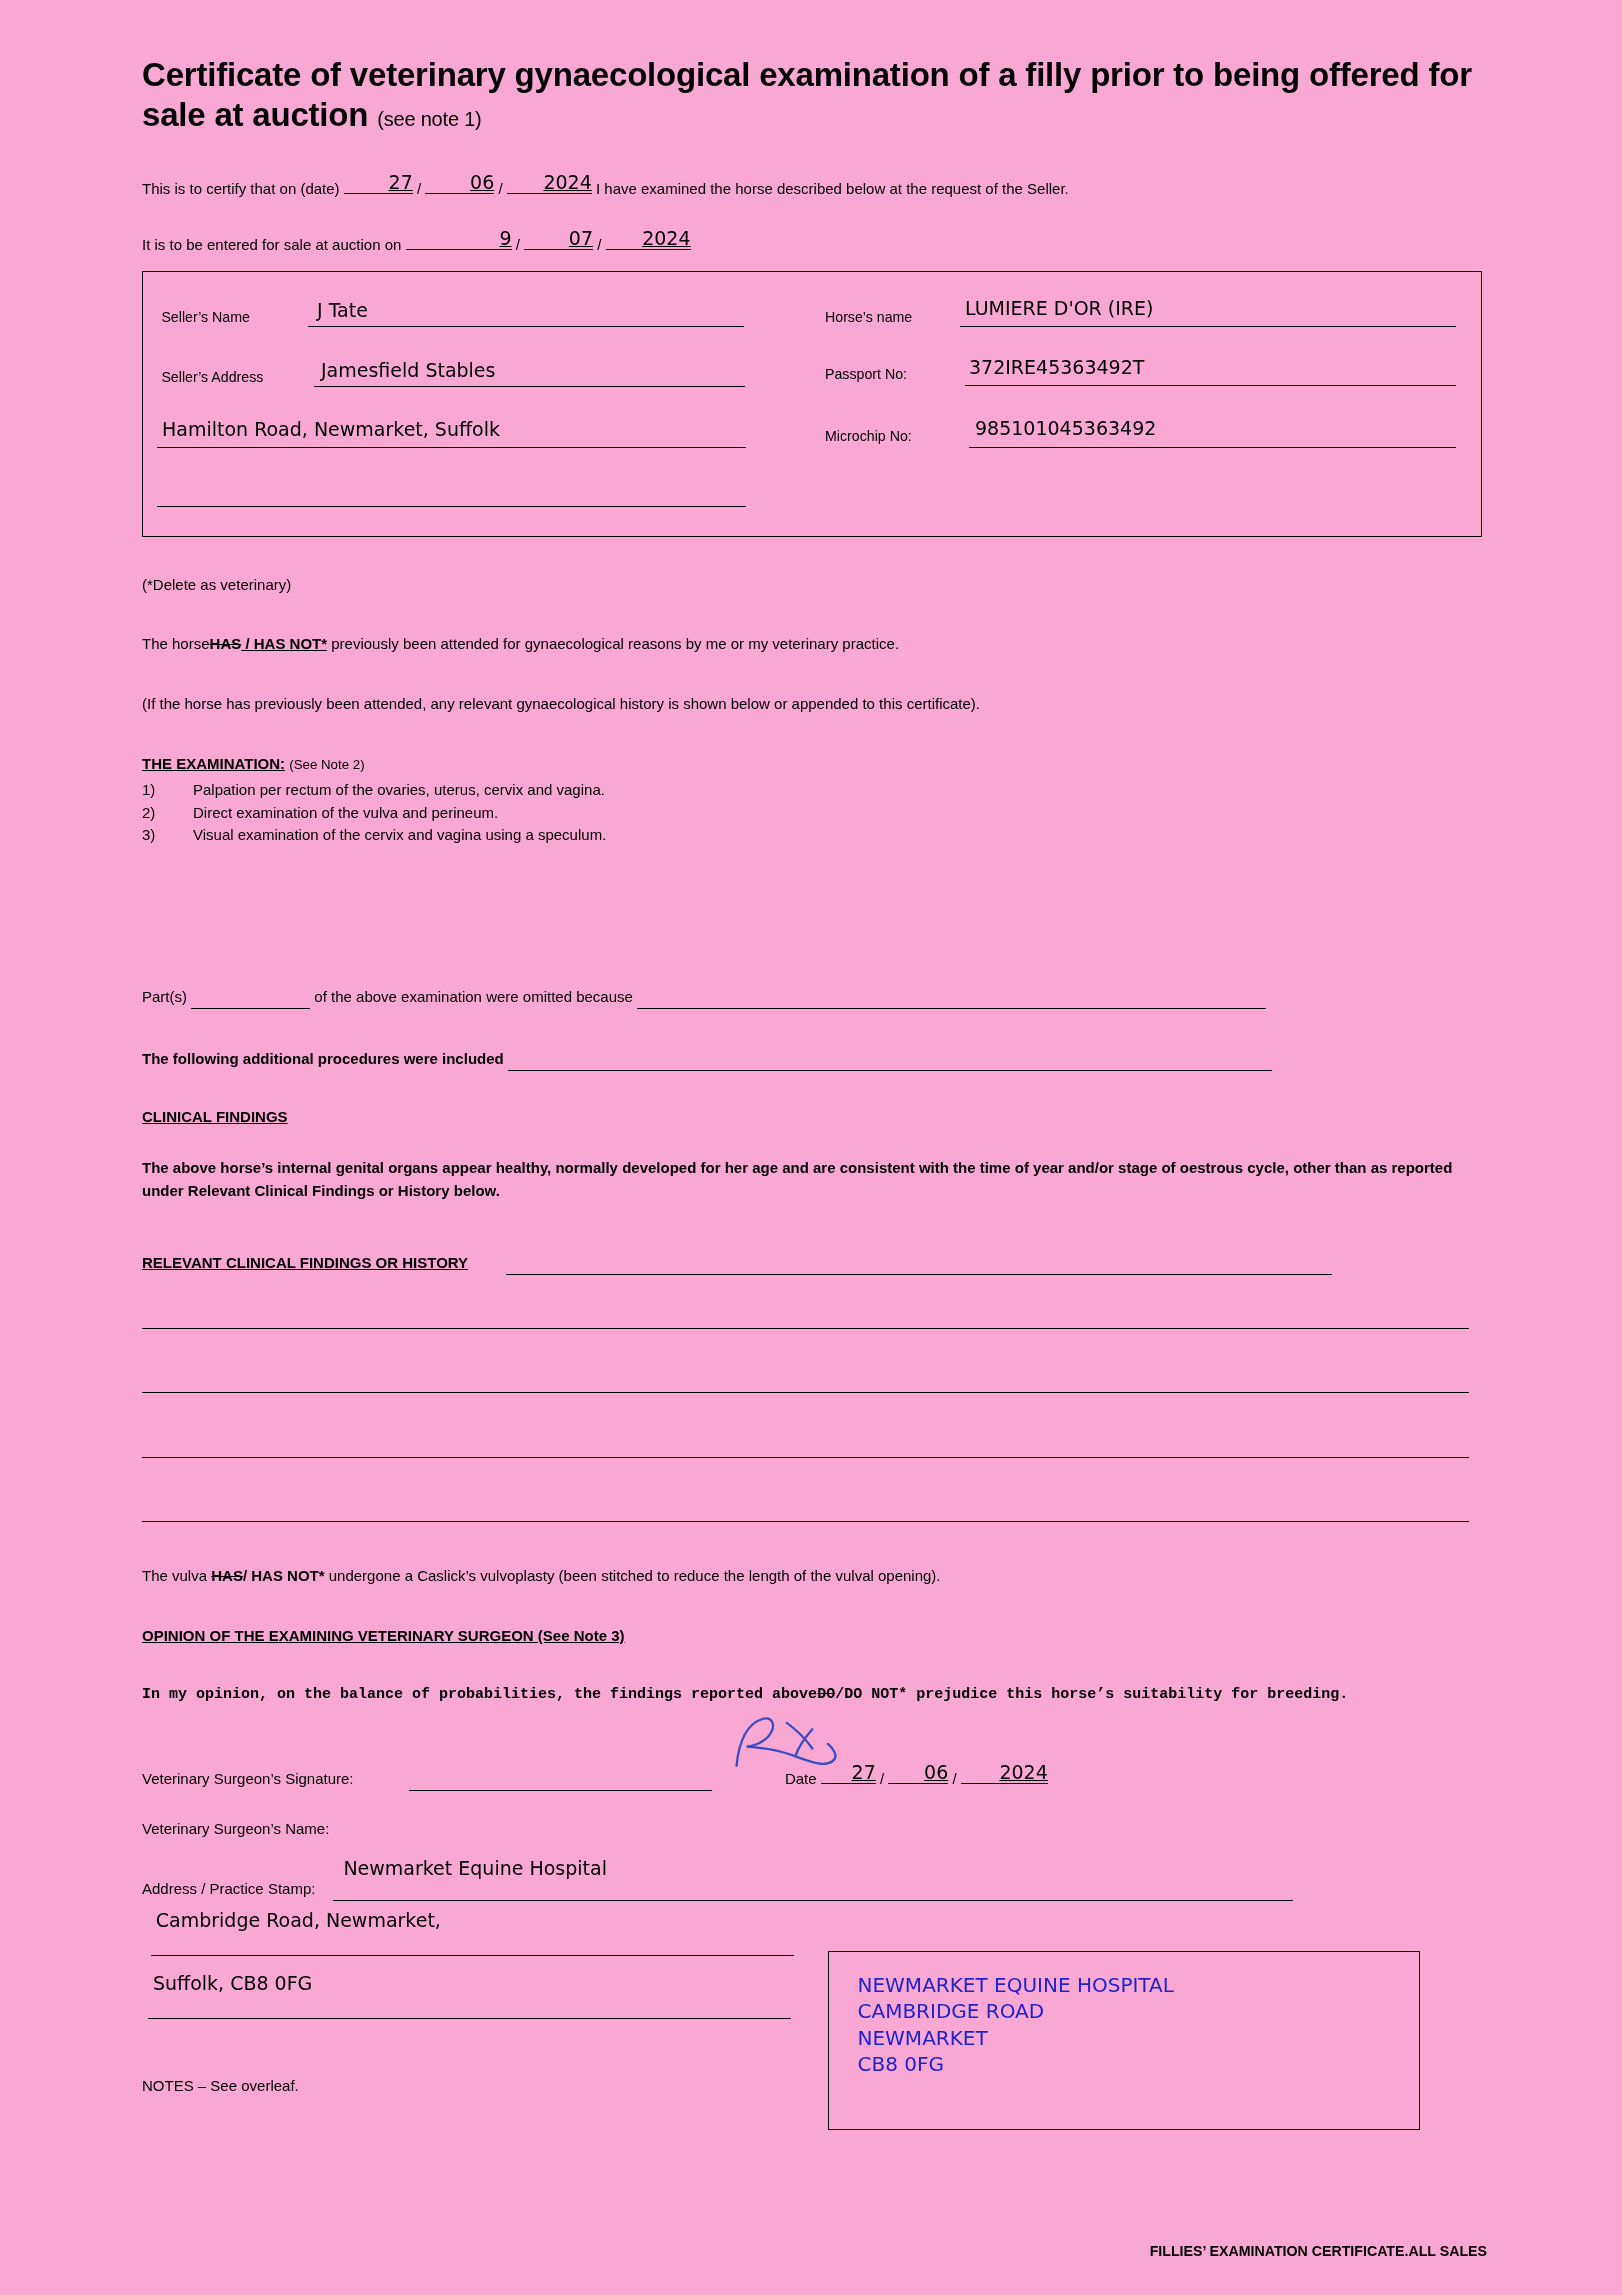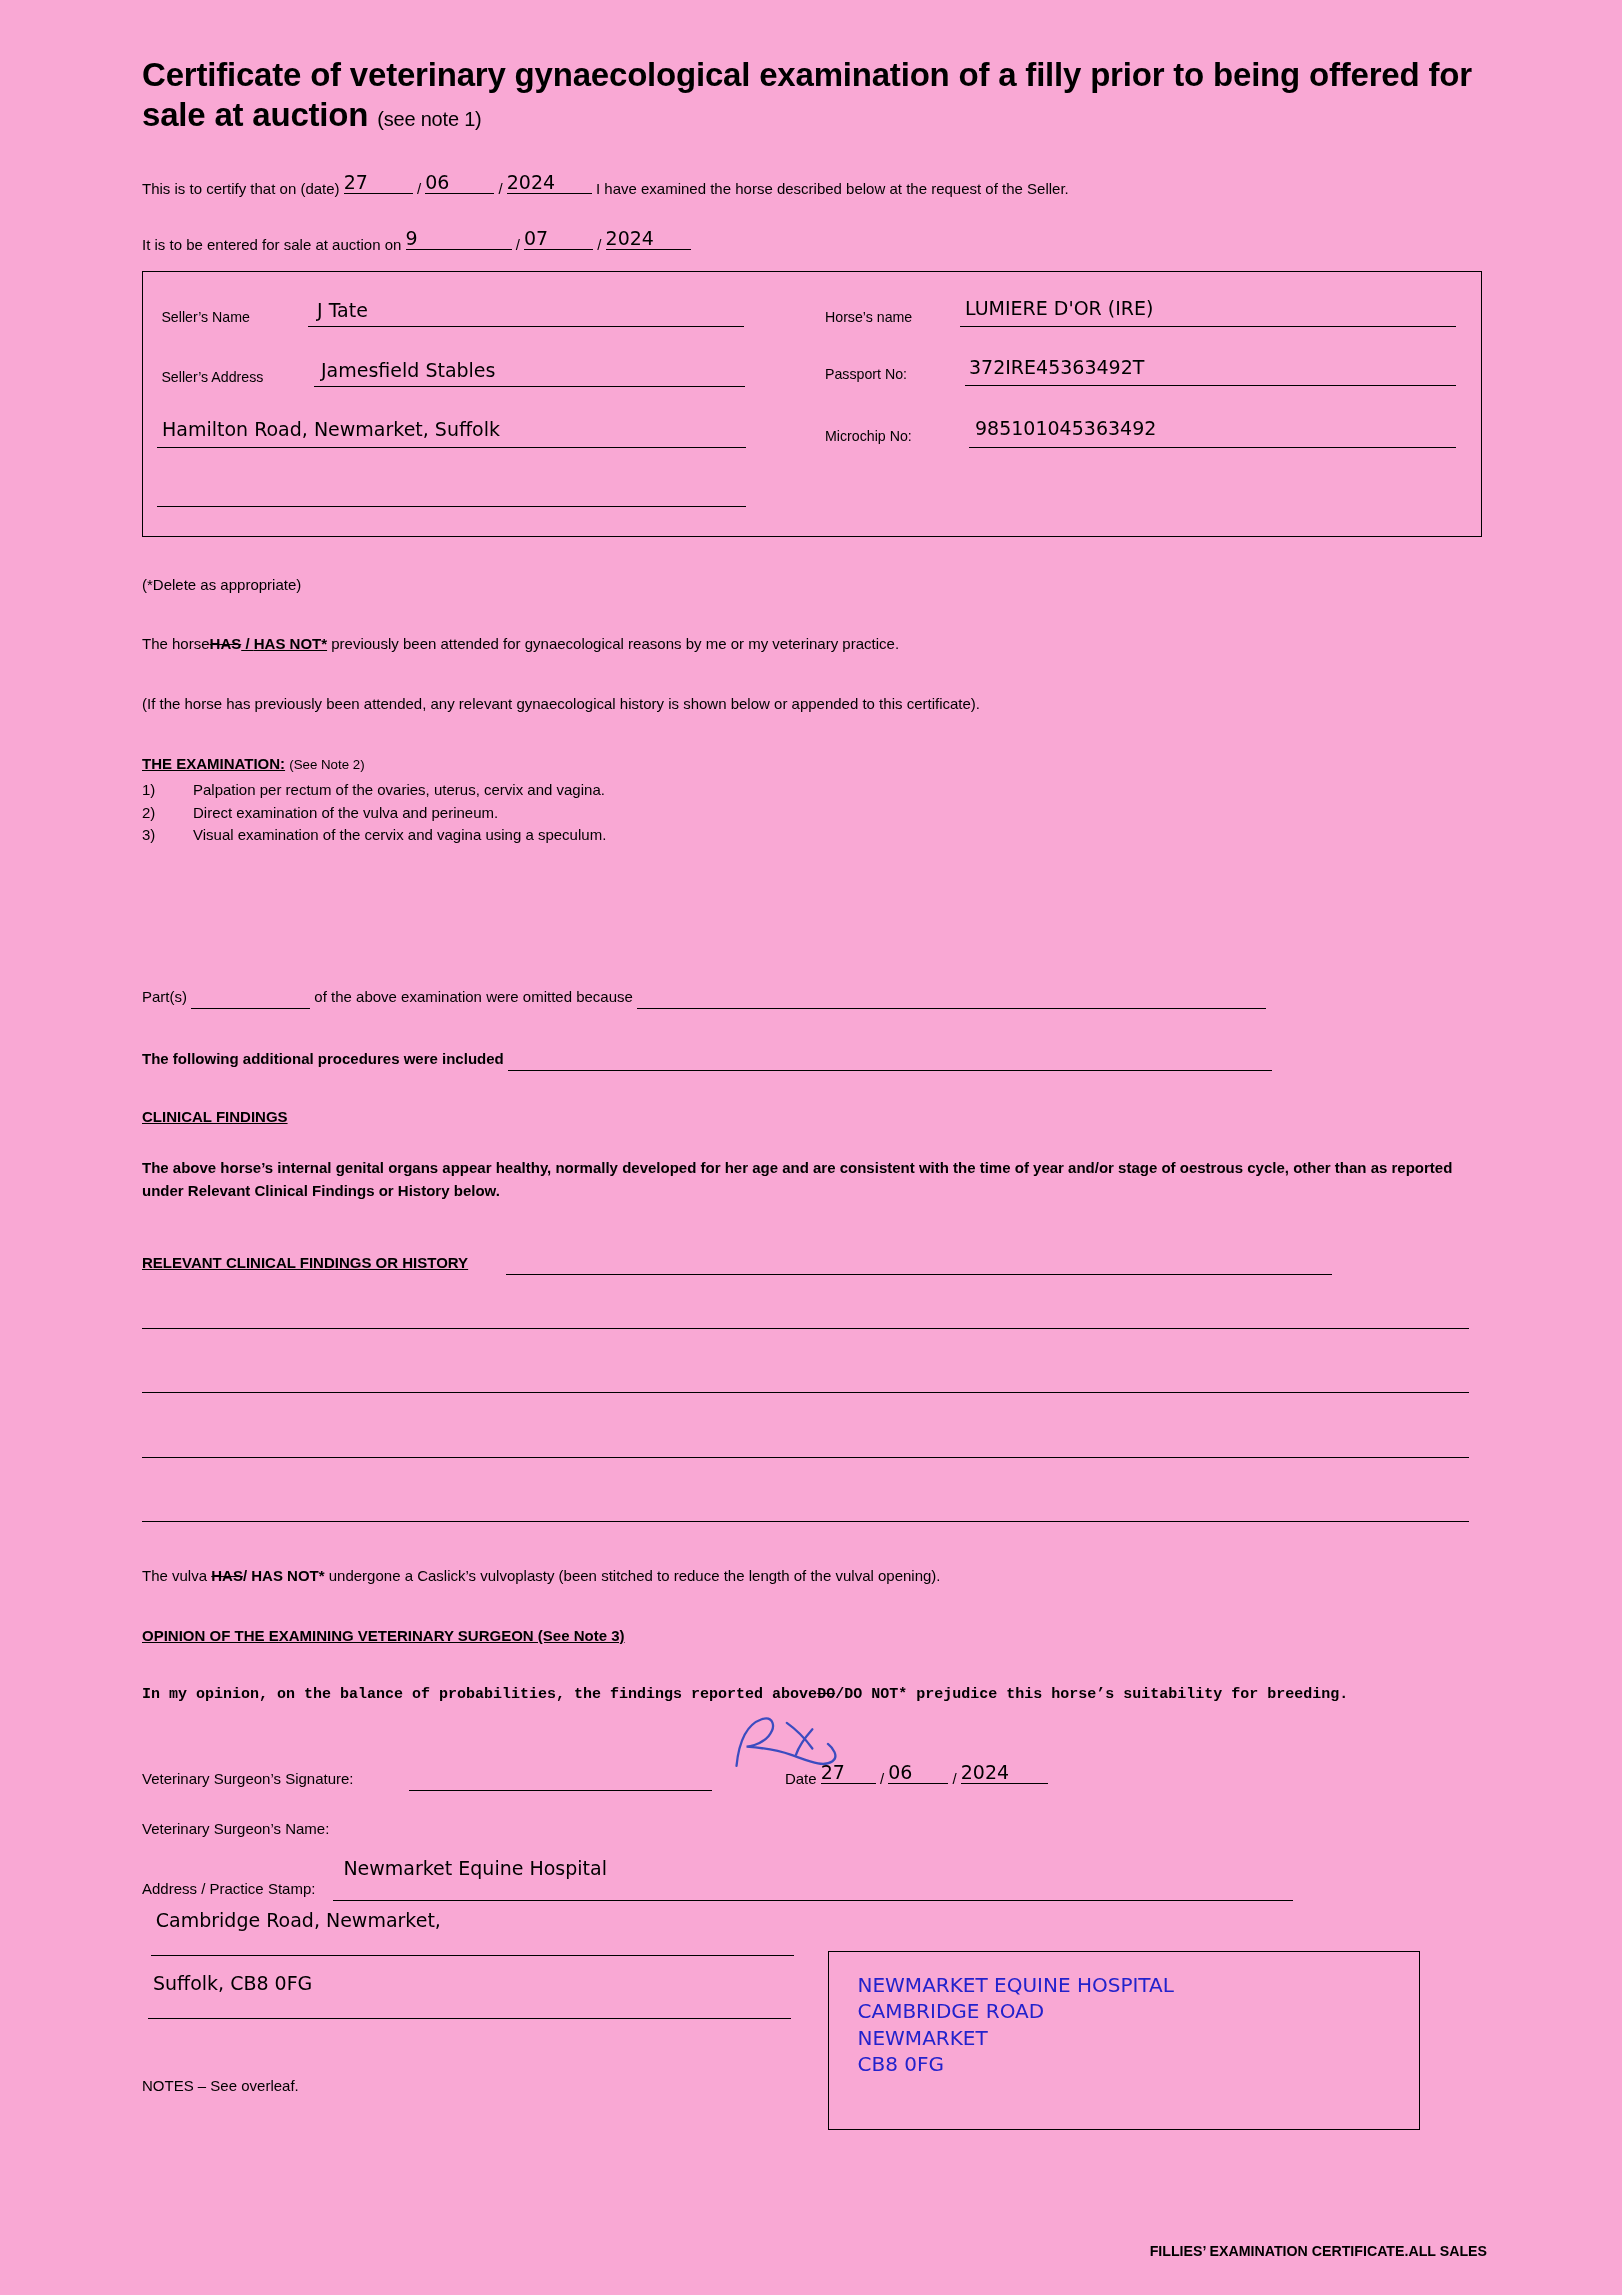--- a/index.html
+++ b/index.html
@@ -70,24 +70,25 @@
     position: relative;
     border-bottom: 0.9px solid #000;
     text-align: center;
     height: 20px;
   }
   .dslot span {
     position: absolute;
     left: 0;
     right: 0;
     bottom: 0.9px;
-    text-align: left;
+    text-align: right;
     font-family: "DejaVu Sans", sans-serif;
     font-size: 19px;
     line-height: 19px;
+    text-decoration: underline;
   }
 
   
   .detbox {
     position: absolute;
     left: 0;
     top: 216px;
     width: 1340px;
     height: 266px;
     border: 1.4px solid #000;
@@ -210,21 +211,21 @@
 
       <div class="fieldlabel" style="left:682px; top:94px;">Passport No:</div>
       <div class="fieldline" style="left:822px; top:112px; width:491px;"></div>
       <div class="fieldval" style="left:826px; top:86px;">372IRE45363492T</div>
 
       <div class="fieldlabel" style="left:682px; top:156px;">Microchip No:</div>
       <div class="fieldline" style="left:826px; top:174px; width:487px;"></div>
       <div class="fieldval" style="left:832px; top:147px;">985101045363492</div>
     </div>
 
-    <div class="blk" style="top:519px;">(*Delete as appropriate)</div>
+    <div class="blk" style="top:519px;">(*Delete as veterinary)</div>
 
     <div class="blk" style="top:578px;">
       <span>The horse</span><span class="strike">HAS</span><span class="bold u"> / </span><span class="bold u">HAS NOT*</span>
       <span>previously been attended for gynaecological reasons by me or my veterinary practice.</span>
     </div>
 
     <div class="blk" style="top:638px;">(If the horse has previously been attended, any relevant gynaecological history is shown below or appended to this certificate).</div>
 
     <div class="blk" style="top:698px;">
       <span class="bold u">THE EXAMINATION:</span>

